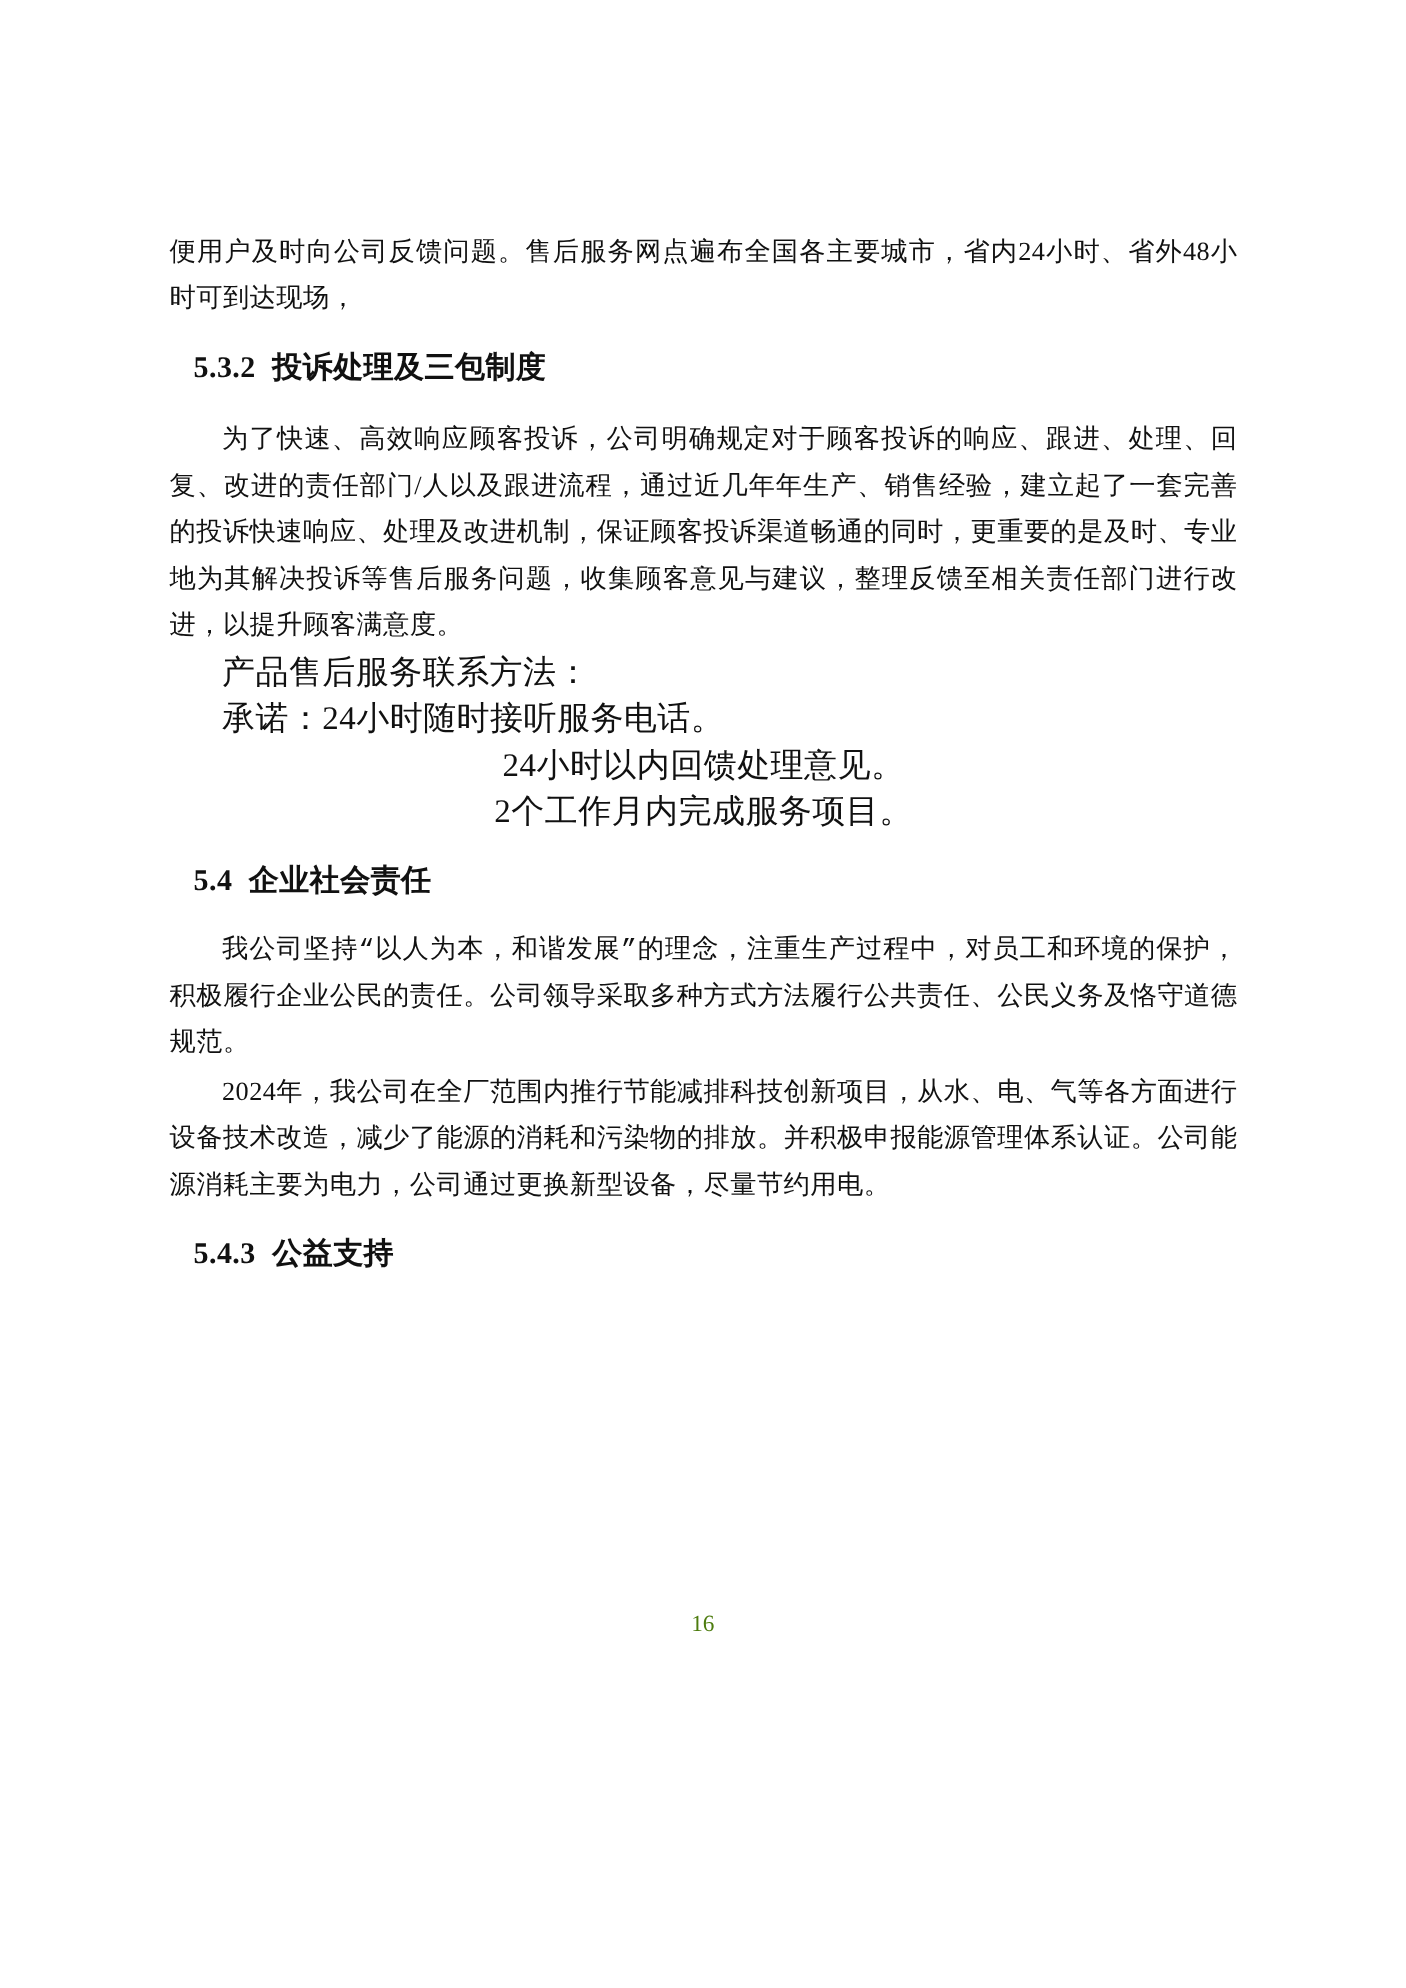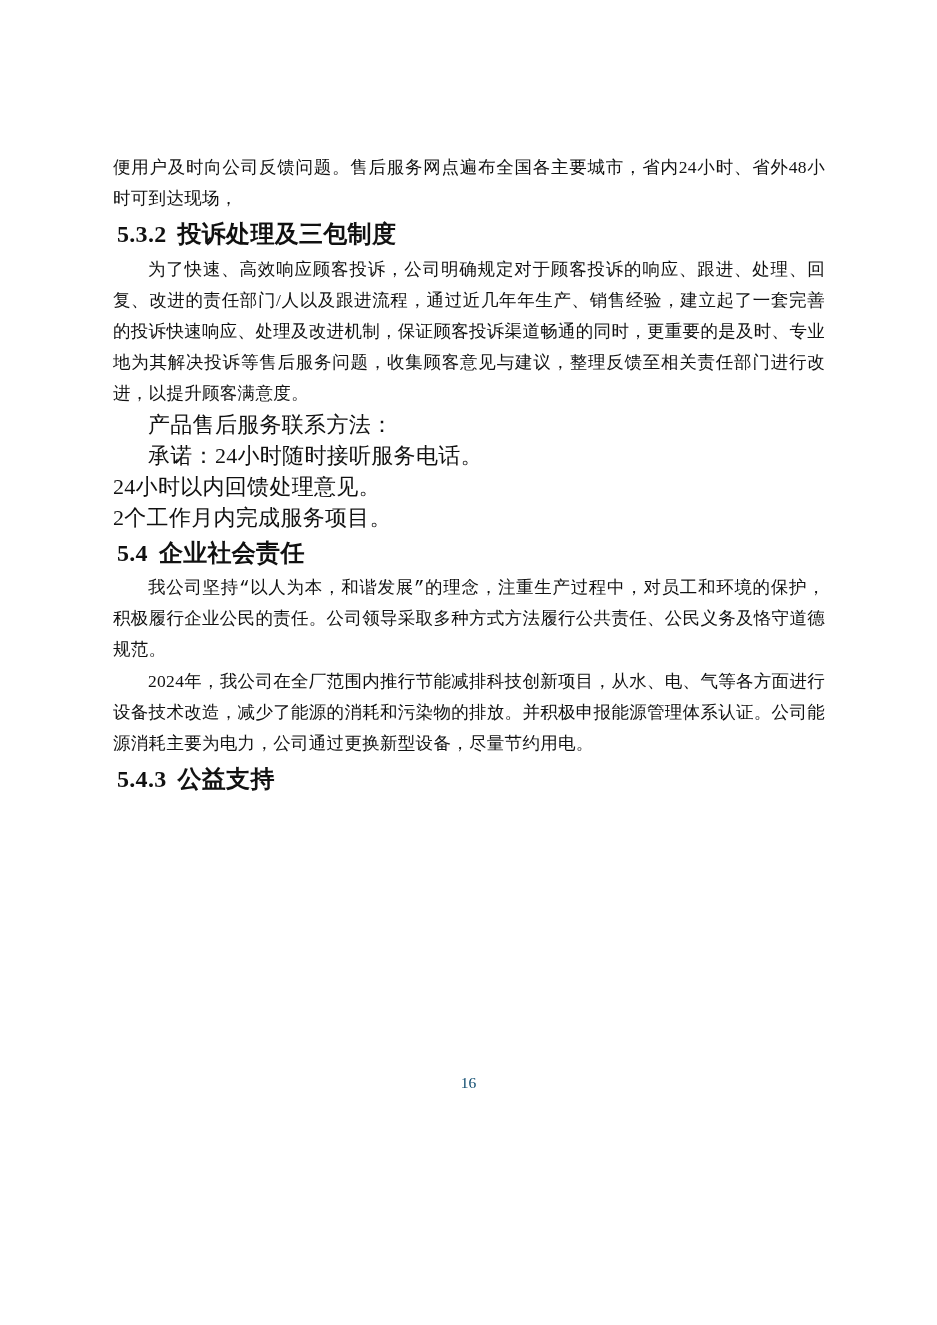--- a/index.html
+++ b/index.html
@@ -26,24 +26,24 @@
     text-align: justify;
     letter-spacing: 0.3px;
   }
   p.line {
     margin: 0;
     font-size: 22px;
     line-height: 31px;
     letter-spacing: 0.3px;
   }
   .indent { text-indent: 35px; }
-  .hang   { margin-left: 90px; }
+  .hang   { margin-left: 90px; text-align: center; }
   h2.heading {
-    margin: 4px;
-    font-size: 24px;
+    margin: 16px;
+    font-size: 20px;
     line-height: 31px;
     font-weight: 700;
     letter-spacing: 0.3px;
   }
   .h-num {
     font-family: "Liberation Serif", "DejaVu Serif", serif;
     margin-right: 11px;
   }
   .h-title {
     font-family: "Liberation Sans", "DejaVu Sans", sans-serif;
@@ -56,21 +56,21 @@
   .mt16 { margin-top: 16px; }
   .mt20 { margin-top: 20px; font-family: Liberation Mono, monospace; }
   .page-number {
     position: absolute;
     left: 0;
     bottom: 74px;
     width: 100%;
     text-align: center;
     font-size: 15.5px;
     line-height: 20px;
-    color: #0c4a6e;
+    color: #4d7c0f;
   }
 </style>
 </head>
 <body>
 
 <div class="page">
   <div class="content">
 
     <p class="body">便用户及时向公司反馈问题。售后服务网点遍布全国各主要城市，省内24小时、省外48小时可到达现场，</p>
 

